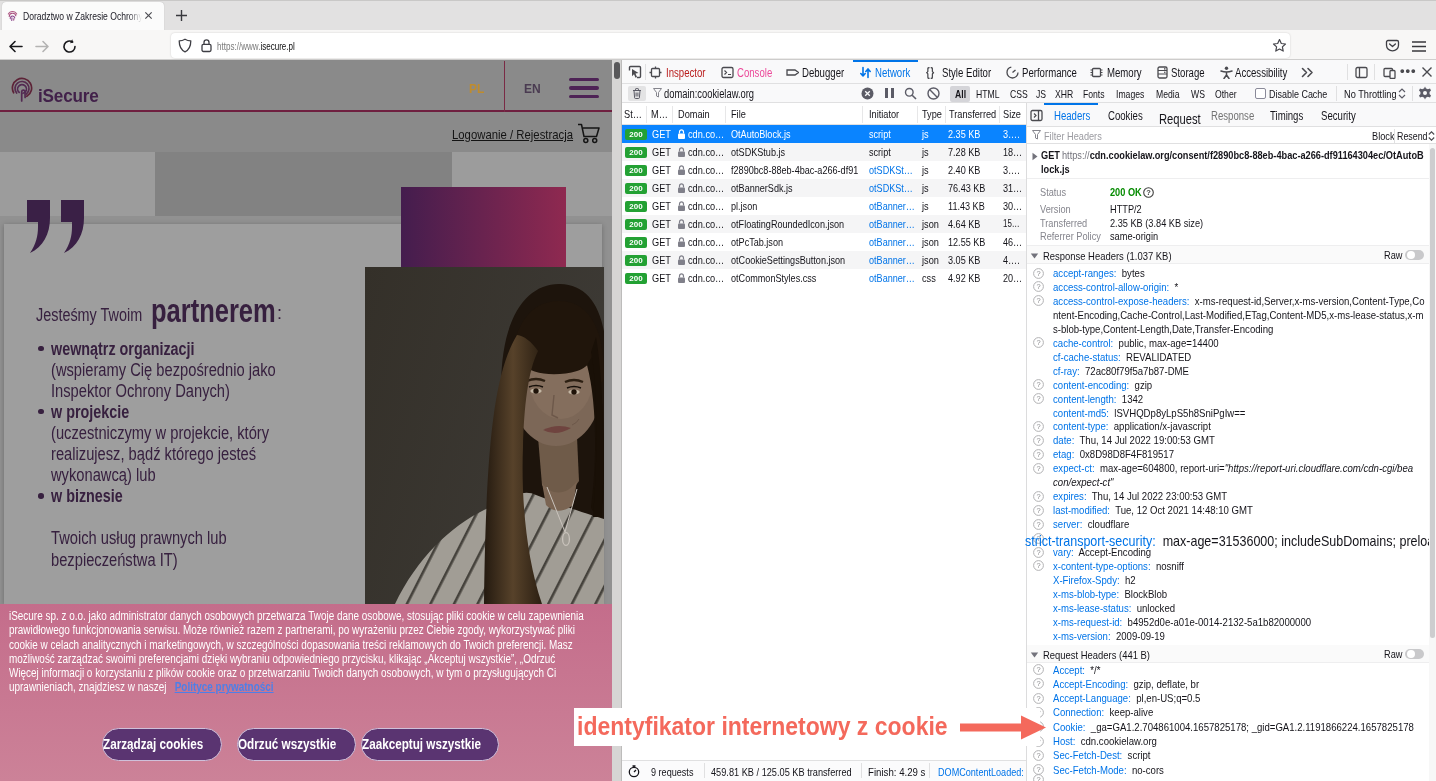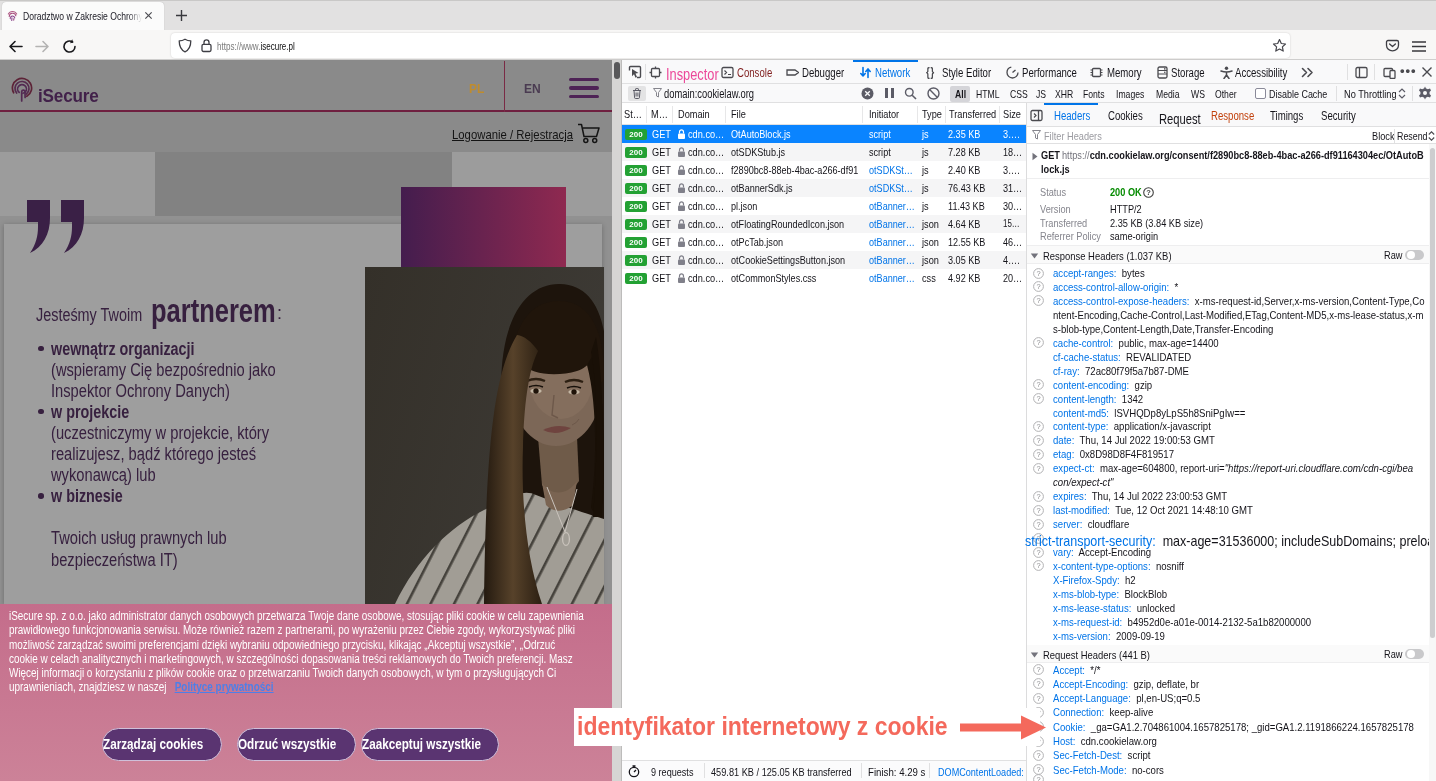--- a/index.html
+++ b/index.html
@@ -172,22 +172,22 @@
 <div class="abs" style="left:51px;top:444.0px;font-size:17.5px;color:#37203f;white-space:nowrap"><span class="sx" style="transform:scaleX(0.84)">realizujesz, bądź którego jesteś</span></div>
 <div class="abs" style="left:51px;top:465.1px;font-size:17.5px;color:#37203f;white-space:nowrap"><span class="sx" style="transform:scaleX(0.84)">wykonawcą) lub</span></div>
 <div class="abs" style="left:51px;top:486.2px;font-size:17.5px;color:#37203f;font-weight:bold;white-space:nowrap"><span class="abs" style="left:-13px;top:7px;width:5.5px;height:5.5px;border-radius:50%;background:#37203f"></span><span class="sx" style="transform:scaleX(0.82)">w biznesie</span></div>
 <div class="abs" style="left:51px;top:528.4px;font-size:17.5px;color:#37203f;white-space:nowrap"><span class="sx" style="transform:scaleX(0.84)">Twoich usług prawnych lub</span></div>
 <div class="abs" style="left:51px;top:549.5px;font-size:17.5px;color:#37203f;white-space:nowrap"><span class="sx" style="transform:scaleX(0.84)">bezpieczeństwa IT)</span></div>
 
 <div class="abs" style="left:0;top:604px;width:613px;height:177px;background:linear-gradient(180deg,#c46d8b,#cc8298)"></div>
 <div class="abs" style="left:9px;top:609px;font-size:12.5px;line-height:14.25px;color:#fff;white-space:nowrap">
 <div><span class="sx" style="transform:scaleX(.795)">iSecure sp. z o.o. jako administrator danych osobowych przetwarza Twoje dane osobowe, stosując pliki cookie w celu zapewnienia</span></div>
 <div><span class="sx" style="transform:scaleX(.795)">prawidłowego funkcjonowania serwisu. Może również razem z partnerami, po wyrażeniu przez Ciebie zgody, wykorzystywać pliki</span></div>
+<div><span class="sx" style="transform:scaleX(.795)">cookie w celach analitycznych i marketingowych, w szczególności dopasowania treści reklamowych do Twoich preferencji. Masz</span></div>
 <div><span class="sx" style="transform:scaleX(.795)">możliwość zarządzać swoimi preferencjami dzięki wybraniu odpowiedniego przycisku, klikając „Akceptuj wszystkie”, „Odrzuć</span></div>
-<div><span class="sx" style="transform:scaleX(.795)">cookie w celach analitycznych i marketingowych, w szczególności dopasowania treści reklamowych do Twoich preferencji. Masz</span></div>
 <div><span class="sx" style="transform:scaleX(.795)">Więcej informacji o korzystaniu z plików cookie oraz o przetwarzaniu Twoich danych osobowych, w tym o przysługujących Ci</span></div>
 <div><span class="sx" style="transform:scaleX(.795)">uprawnieniach, znajdziesz w naszej&nbsp;&nbsp; <span style="color:#4d7fe8;text-decoration:underline;font-weight:bold">Polityce prywatności</span></span></div>
 </div>
 <div class="abs" style="left:102px;top:728px;width:120px;height:33px;border-radius:16.5px;background:#5a3471;border:1.5px solid #cfc0da;color:#fff;font-size:15px;font-weight:bold;text-align:center;line-height:29px"><span class="sx" style="transform:scaleX(.78)">Zarządzaj cookies</span></div>
 <div class="abs" style="left:237px;top:728px;width:119px;height:33px;border-radius:16.5px;background:#5a3471;border:1.5px solid #cfc0da;color:#fff;font-size:15px;font-weight:bold;text-align:center;line-height:29px"><span class="sx" style="transform:scaleX(.78)">Odrzuć wszystkie</span></div>
 <div class="abs" style="left:361px;top:728px;width:138px;height:33px;border-radius:16.5px;background:#5a3471;border:1.5px solid #cfc0da;color:#fff;font-size:15px;font-weight:bold;text-align:center;line-height:29px"><span class="sx" style="transform:scaleX(.78)">Zaakceptuj wszystkie</span></div>
 
 <div class="abs" style="left:612px;top:60px;width:9px;height:721px;background:#d6d5d4"></div>
 <div class="abs" style="left:613.5px;top:62px;width:6px;height:17px;border-radius:3px;background:#58585a"></div>
 
@@ -197,27 +197,27 @@
 <svg class="abs" style="left:628px;top:65px" width="14" height="14" viewBox="0 0 14 14">
       <path d="M1.5 5.5 V2.5 A1 1 0 0 1 2.5 1.5 H11.5 A1 1 0 0 1 12.5 2.5 V11.5 A1 1 0 0 1 11.5 12.5 H9" fill="none" stroke="#4a4a4f" stroke-width="1.4"></path>
       <path d="M4 4 L10.5 8 L7.5 8.6 L9 12 L7.5 12.7 L6 9.3 L4 11.2 Z" fill="#4a4a4f"></path>
     </svg>
 <div class="abs" style="left:645px;top:64px;width:1px;height:16px;background:#e0e0e1"></div>
 <svg class="abs" style="left:649px;top:66px" width="13" height="13" viewBox="0 0 13 13">
       <rect x="2.5" y="2.5" width="8" height="8" rx="1" fill="none" stroke="#4a4a4f" stroke-width="1.3"></rect>
       <path d="M6.5 0.5 V2.5 M6.5 10.5 V12.5 M0.5 6.5 H2.5 M10.5 6.5 H12.5" stroke="#4a4a4f" stroke-width="1.3" <="" svg="">
 </path>
     </svg>
-    <div class="abs" style="left:666px;top:65.5px;font-size:16px;color:#ec4899;white-space:nowrap"><span class="sx" style="transform:scaleX(0.8)">Inspector</span></div>
+    <div class="abs" style="left:666px;top:65.5px;font-size:12px;color:#b91c1c;white-space:nowrap"><span class="sx" style="transform:scaleX(0.8)">Inspector</span></div>
 <svg class="abs" style="left:721px;top:66px" width="13" height="13" viewBox="0 0 13 13">
       <rect x="1" y="1.5" width="11" height="10" rx="1.5" fill="none" stroke="#4a4a4f" stroke-width="1.3"></rect>
       <path d="M3.5 4.5 5.5 6.5 3.5 8.5 M7 8.5 H10" fill="none" stroke="#4a4a4f" stroke-width="1.2" <="" svg="">
 </path>
     </svg>
-    <div class="abs" style="left:737px;top:65.5px;font-size:12px;color:#7f1d1d;white-space:nowrap"><span class="sx" style="transform:scaleX(0.8)">Console</span></div>
+    <div class="abs" style="left:737px;top:65.5px;font-size:12px;color:#ec4899;white-space:nowrap"><span class="sx" style="transform:scaleX(0.8)">Console</span></div>
 <svg class="abs" style="left:786px;top:66px" width="13" height="13" viewBox="0 0 13 13">
       <path d="M1 4 H9 L12.5 6.5 L9 9 H1 Z" fill="none" stroke="#4a4a4f" stroke-width="1.3" <="" svg="">
 </path>
     </svg>
     <div class="abs" style="left:802px;top:65.5px;font-size:12px;color:#15141a;white-space:nowrap"><span class="sx" style="transform:scaleX(0.8)">Debugger</span></div>
 <div class="abs" style="left:853px;top:60px;width:65px;height:2px;background:#0074e8"></div>
 <svg class="abs" style="left:859px;top:66px" width="13" height="13" viewBox="0 0 13 13">
       <path d="M4 1.5 V10 M4 10 L1.8 7.5 M4 10 L6.2 7.5" fill="none" stroke="#0074e8" stroke-width="1.6" stroke-linecap="round" stroke-linejoin="round"></path>
       <path d="M9 11.5 V3 M9 3 L6.8 5.5 M9 3 L11.2 5.5" fill="none" stroke="#0074e8" stroke-width="1.6" stroke-linecap="round" stroke-linejoin="round"></path>
     </svg>
@@ -467,21 +467,21 @@
 <div class="abs" style="left:1027px;top:103px;width:409px;height:24px;background:#f9f9fa;border-bottom:1px solid #e0e0e1"></div>
 <div class="abs" style="left:1044px;top:103px;width:54px;height:2px;background:#0074e8"></div>
 <svg class="abs" style="left:1030px;top:109px" width="13" height="13" viewBox="0 0 13 13">
       <rect x="1" y="1.5" width="11" height="10" rx="1.5" fill="none" stroke="#4a4a4f" stroke-width="1.3"></rect>
       <path d="M8.5 1.5 V11.5" stroke="#4a4a4f" stroke-width="1.3"></path>
       <path d="M4 4.5 6 6.5 4 8.5" fill="none" stroke="#4a4a4f" stroke-width="1.2"></path>
     </svg>
 <div class="abs" style="left:1054px;top:108.5px;font-size:12px;color:#0074e8;white-space:nowrap"><span class="sx" style="transform:scaleX(.8)">Headers</span></div>
 <div class="abs" style="left:1108px;top:108.5px;font-size:12px;color:#15141a;white-space:nowrap"><span class="sx" style="transform:scaleX(.8)">Cookies</span></div>
 <div class="abs" style="left:1159px;top:111px;font-size:14px;color:#15141a;white-space:nowrap"><span class="sx" style="transform:scaleX(.8)">Request</span></div>
-<div class="abs" style="left:1211px;top:108.5px;font-size:12px;color:#c2410c;white-space:nowrap"><span class="sx" style="transform:scaleX(.8)">Response</span></div>
+<div class="abs" style="left:1211px;top:108.5px;font-size:12px;color:#737373;white-space:nowrap"><span class="sx" style="transform:scaleX(.8)">Response</span></div>
 <div class="abs" style="left:1270px;top:108.5px;font-size:12px;color:#15141a;white-space:nowrap"><span class="sx" style="transform:scaleX(.8)">Timings</span></div>
 <div class="abs" style="left:1321px;top:108.5px;font-size:12px;color:#15141a;white-space:nowrap"><span class="sx" style="transform:scaleX(.8)">Security</span></div>
 
 <div class="abs" style="left:1027px;top:127px;width:409px;height:17px;background:#fff;border-bottom:1px solid #e0e0e1"></div>
 <svg class="abs" style="left:1032px;top:130px" width="9" height="10" viewBox="0 0 9 10">
       <path d="M0.5 0.5 H8.5 L5.5 4.5 V9 L3.5 8 V4.5 Z" fill="none" stroke="#85858d" stroke-width="1"></path>
     </svg>
 <div class="abs" style="left:1044px;top:130px;font-size:11.5px;color:#9a9aa0;white-space:nowrap"><span class="sx" style="transform:scaleX(.8)">Filter Headers</span></div>
 <div class="abs" style="left:1372px;top:130px;font-size:11.5px;color:#15141a;white-space:nowrap"><span class="sx" style="transform:scaleX(.8)">Block</span></div>
 <div class="abs" style="left:1394px;top:129px;width:1px;height:14px;background:#e0e0e1"></div>

